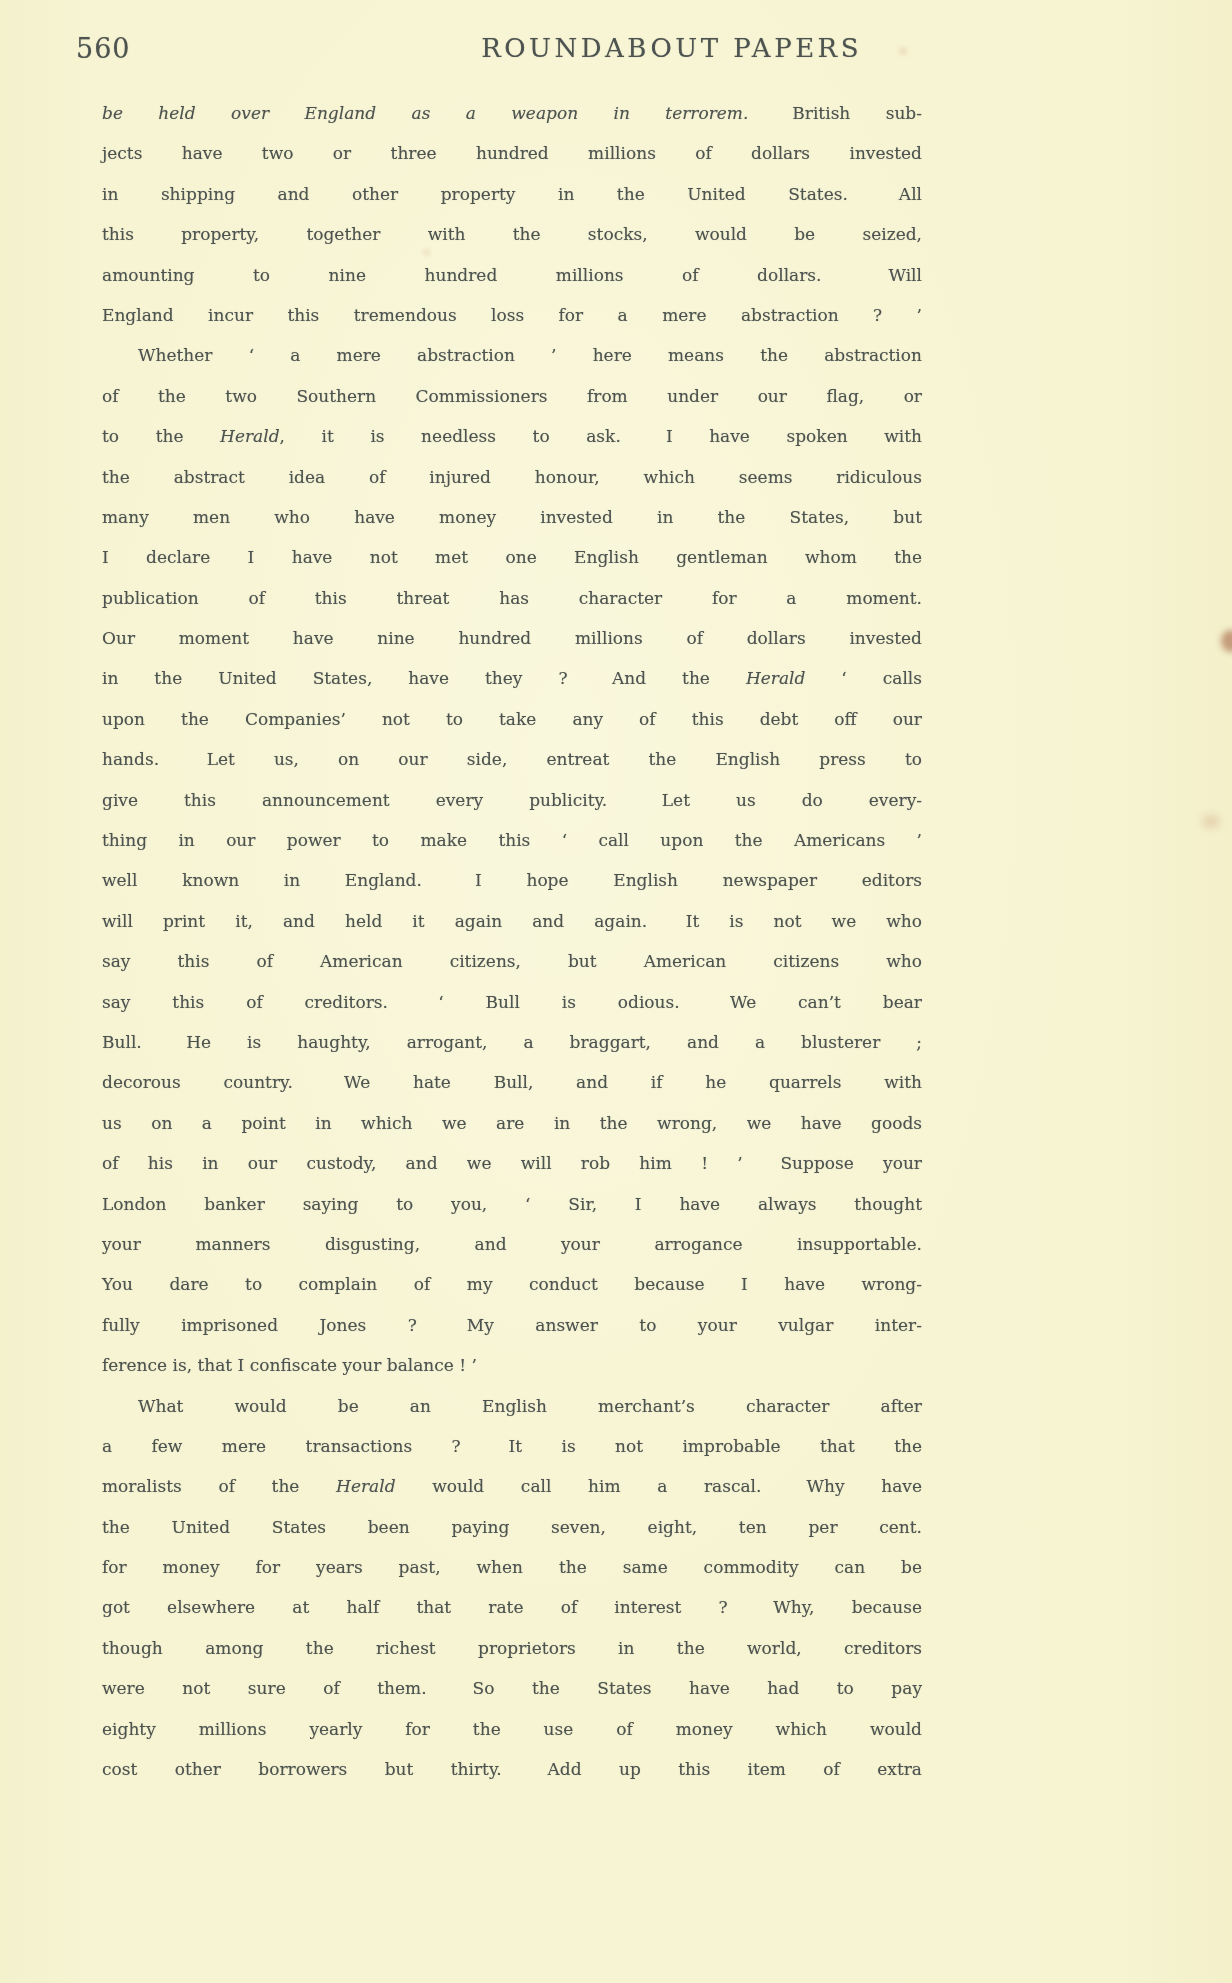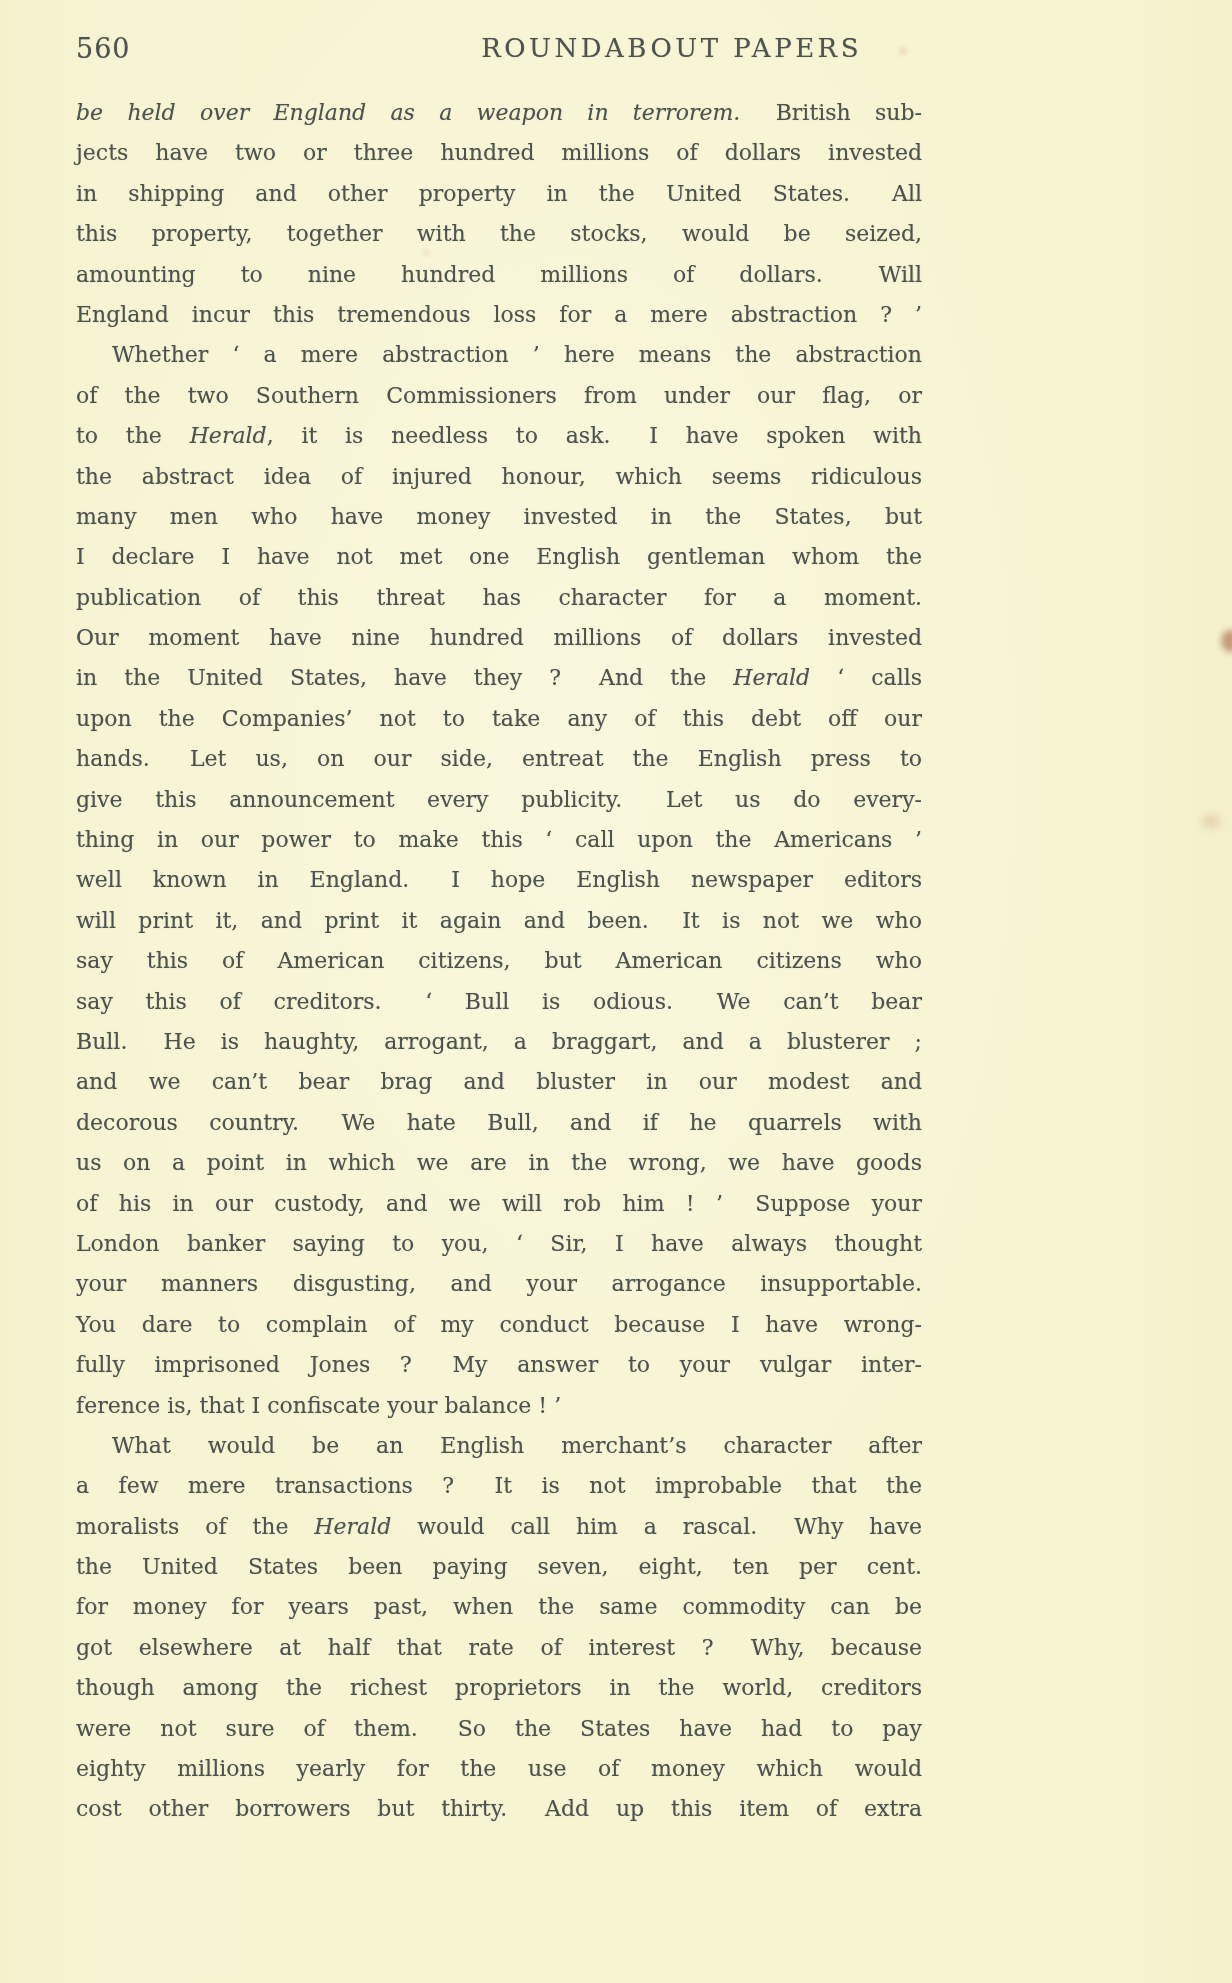--- a/index.html
+++ b/index.html
@@ -44,27 +44,28 @@
   }
 
   .text-block {
     position: absolute;
     top: 93px;
     left: 76px;
     width: 846px;
   }
   .para { margin: 0; }
   .line {
-    font-size: 22px;
+    font-size: 17px;
     line-height: 40.4px;
     height: 40.4px;
     text-align: justify;
     text-align-last: justify;
     white-space: nowrap;
     text-shadow: 0 0 1px rgba(77,83,79,0.38);
+    margin-left: 26px;
   }
   .line.last { text-align-last: left; }
   .line.ind { padding-left: 36px; }
   .it { font-style: italic; }
 
   .speck {
     position: absolute;
     border-radius: 50%;
     pointer-events: none;
   }
@@ -94,25 +95,24 @@
       <div class="line"><span>many men who have money invested in the States, but</span></div>
       <div class="line"><span>I declare I have not met one English gentleman whom the</span></div>
       <div class="line"><span>publication of this threat has character for a moment.</span></div>
       <div class="line"><span>Our moment have nine hundred millions of dollars invested</span></div>
       <div class="line"><span>in the United States, have they ?  And the </span><span class="it">Herald</span><span> ‘ calls</span></div>
       <div class="line"><span>upon the Companies’ not to take any of this debt off our</span></div>
       <div class="line"><span>hands.  Let us, on our side, entreat the English press to</span></div>
       <div class="line"><span>give this announcement every publicity.  Let us do every-</span></div>
       <div class="line"><span>thing in our power to make this ‘ call upon the Americans ’</span></div>
       <div class="line"><span>well known in England.  I hope English newspaper editors</span></div>
-      <div class="line"><span>will print it, and print it again and been.  It is not we who</span></div>
+      <div class="line"><span>will print it, and held it again and again.  It is not we who</span></div>
       <div class="line"><span>say this of American citizens, but American citizens who</span></div>
       <div class="line"><span>say this of creditors.  ‘ Bull is odious.  We can’t bear</span></div>
       <div class="line"><span>Bull.  He is haughty, arrogant, a braggart, and a blusterer ;</span></div>
-      <div class="line"><span>and we can’t bear brag and bluster in our modest and</span></div>
       <div class="line"><span>decorous country.  We hate Bull, and if he quarrels with</span></div>
       <div class="line"><span>us on a point in which we are in the wrong, we have goods</span></div>
       <div class="line"><span>of his in our custody, and we will rob him ! ’  Suppose your</span></div>
       <div class="line"><span>London banker saying to you, ‘ Sir, I have always thought</span></div>
       <div class="line"><span>your manners disgusting, and your arrogance insupportable.</span></div>
       <div class="line"><span>You dare to complain of my conduct because I have wrong-</span></div>
       <div class="line"><span>fully imprisoned Jones ?  My answer to your vulgar inter-</span></div>
       <div class="line last"><span>ference is, that I confiscate your balance ! ’</span></div>
     </div>
     <div class="para">

